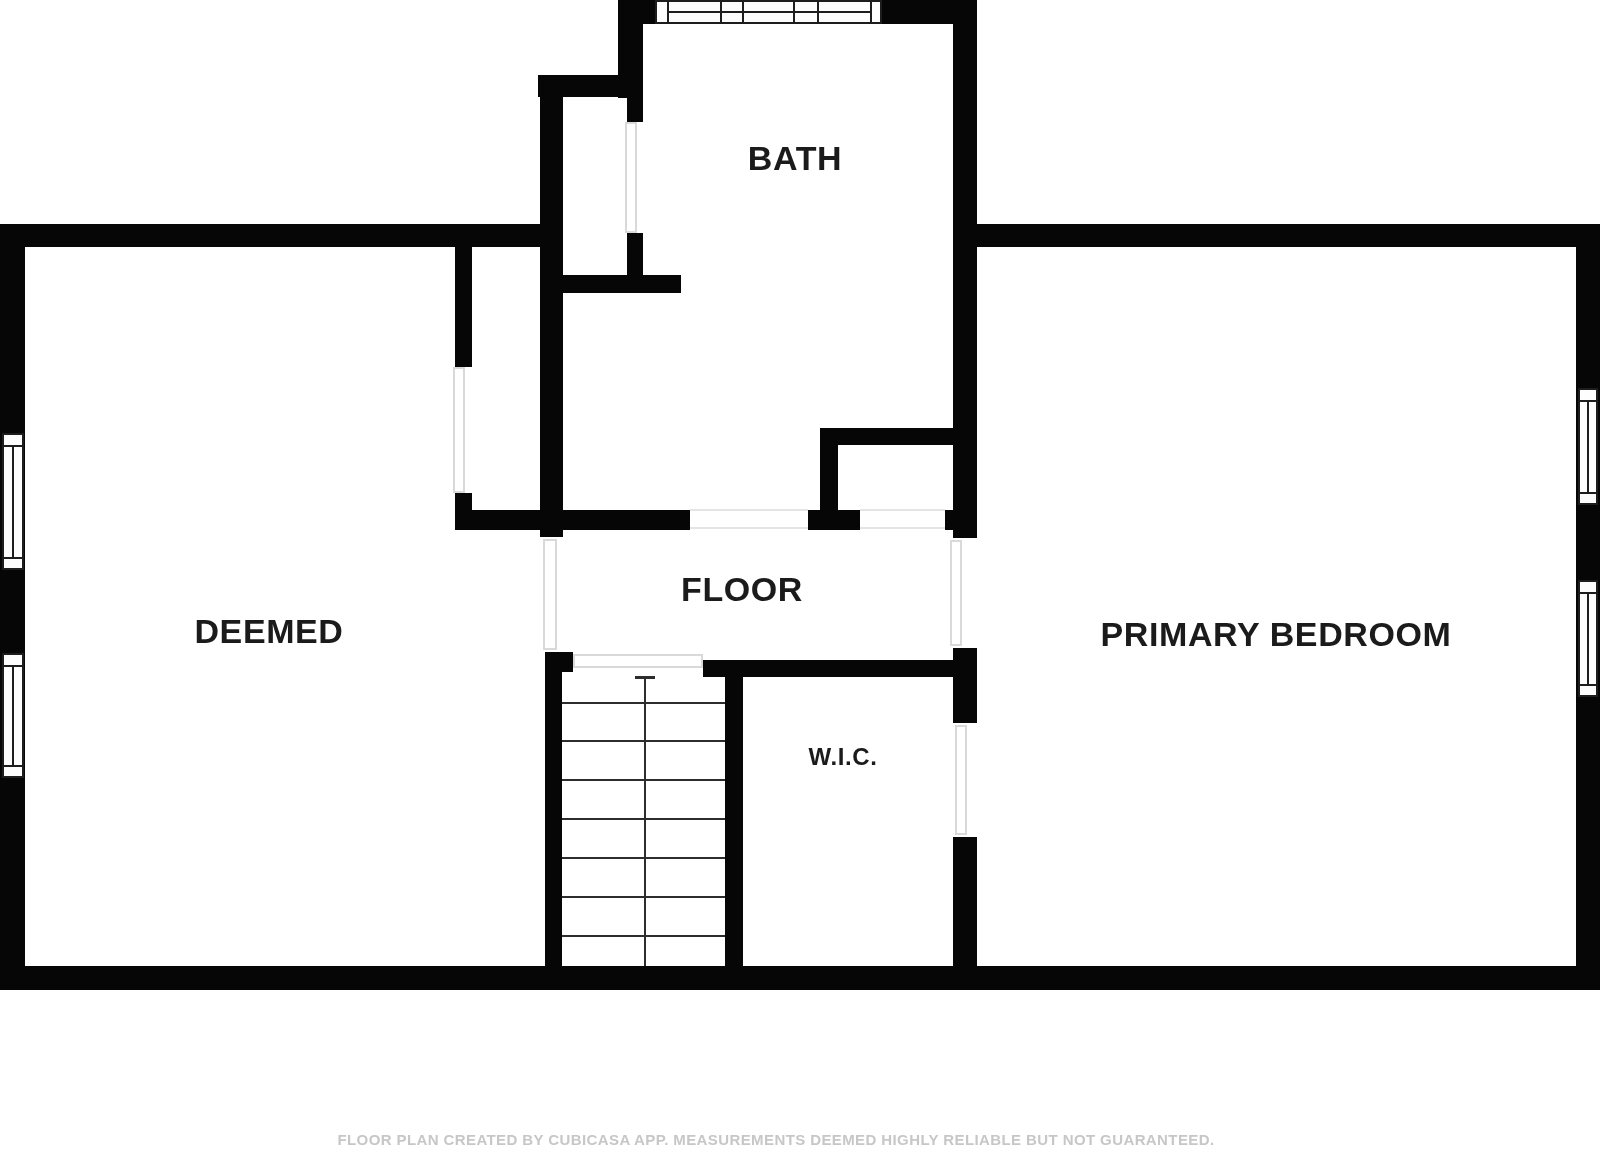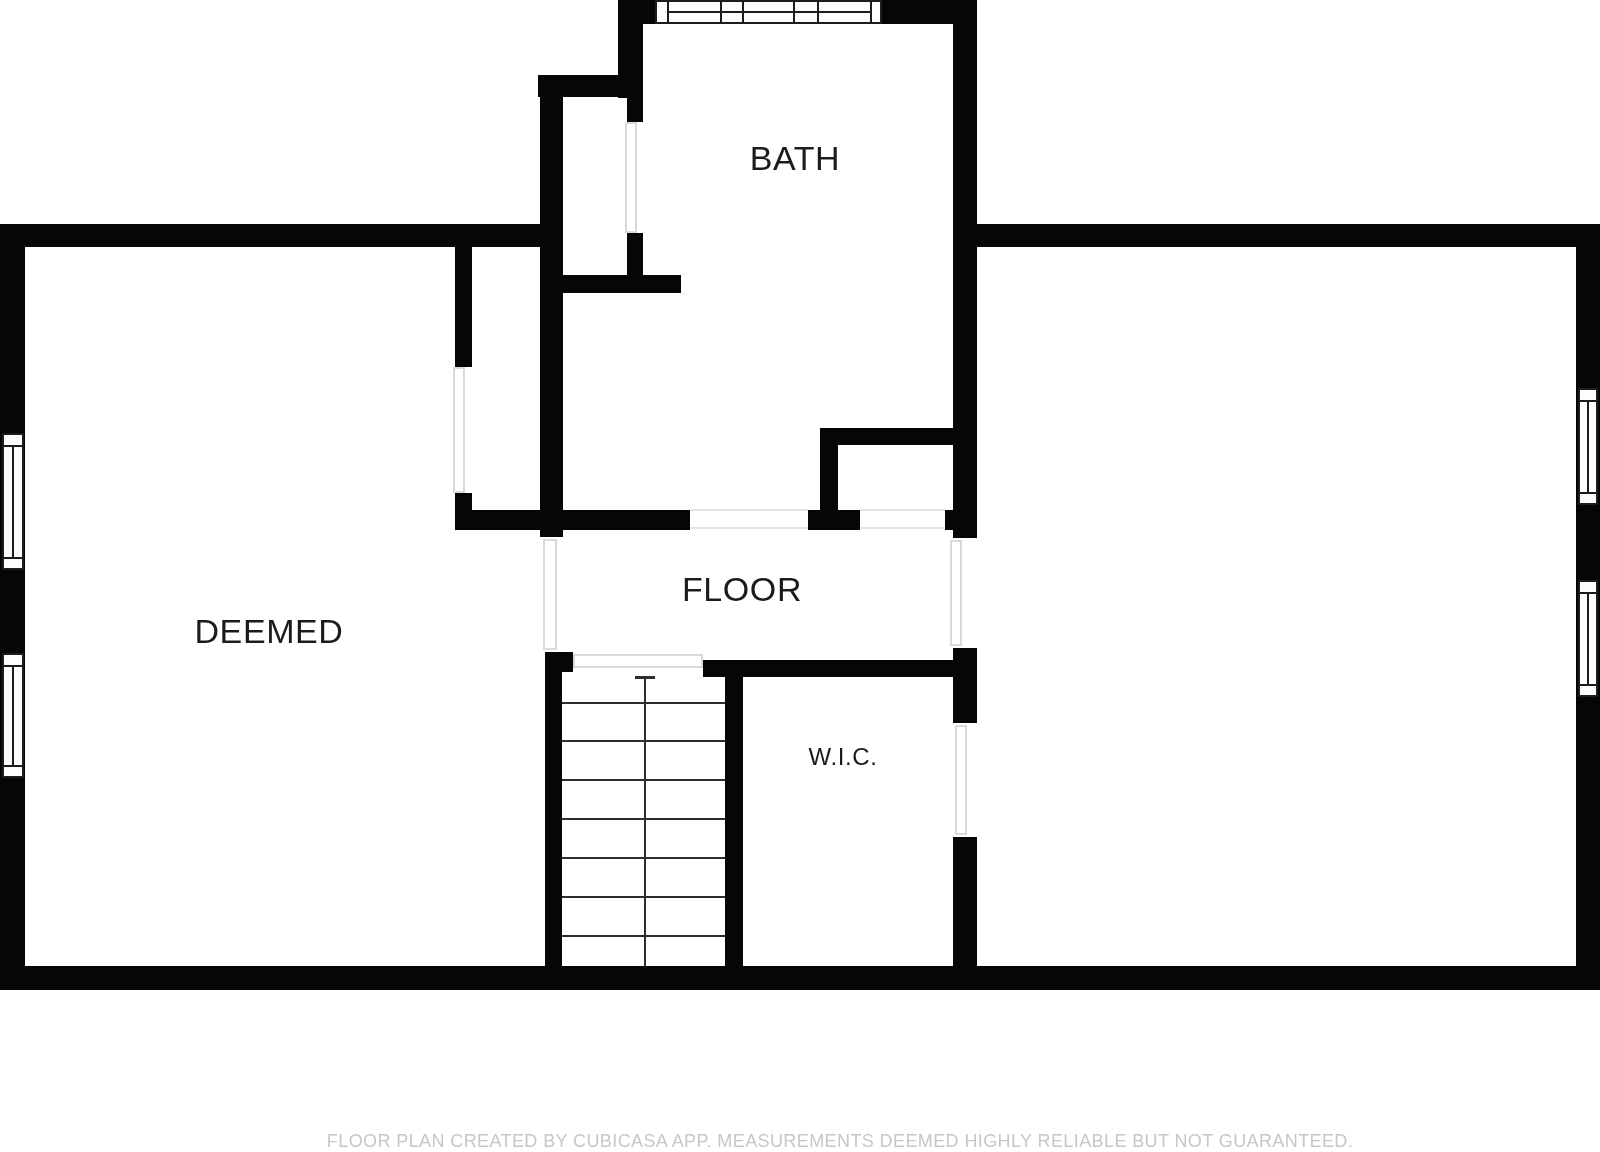--- a/index.html
+++ b/index.html
@@ -5,24 +5,24 @@
   html,body{margin:0;padding:0;background:#ffffff;}
   #canvas{position:relative;width:1600px;height:1152px;background:#ffffff;overflow:hidden;
           font-family:"Liberation Sans",sans-serif;}
   #plan-geometry{position:absolute;left:0;top:0;width:100%;height:100%;}
   .wall{position:absolute;background:#060606;}
   .opening{position:absolute;background:#ffffff;border:2px solid #d9d9d9;box-sizing:border-box;}
   .thinline{position:absolute;background:#e4e4e4;}
   .window{position:absolute;background:#fdfdfd;border:2px solid #1d1d1d;box-sizing:border-box;}
   .wline{position:absolute;background:#1d1d1d;}
   .stair-line{position:absolute;background:#2d2d2d;}
-  .room-label{position:absolute;transform:translate(-50%,-50%);font-size:34px;font-weight:400;
+  .room-label{position:absolute;transform:translate(-50%,-50%);font-size:34px;font-weight:700;
               letter-spacing:.6px;color:#1b1b1b;white-space:nowrap;}
-  #footer{position:absolute;left:840px;top:1131px;transform:translateX(-50%);font-size:18px;
-          font-weight:400;color:#c7c7c7;letter-spacing:.4px;white-space:nowrap;}
+  #footer{position:absolute;left:776px;top:1131px;transform:translateX(-50%);font-size:15px;
+          font-weight:700;color:#c7c7c7;letter-spacing:.4px;white-space:nowrap;}
 </style>
 </head>
 <body>
 
 <div id="canvas">
   <div id="plan-geometry">
       <div class="wall" style="left: 0px; top: 224px; width: 25px; height: 764px;"></div>
       <div class="wall" style="left: 0px; top: 966px; width: 1600px; height: 24px;"></div>
       <div class="wall" style="left: 1576px; top: 224px; width: 24px; height: 766px;"></div>
       <div class="wall" style="left: 0px; top: 224px; width: 557px; height: 23px;"></div>
@@ -93,17 +93,18 @@
       <div class="stair-line" style="left: 644px; top: 677px; width: 2px; height: 289px;"></div>
       <div class="stair-line" style="left: 635px; top: 676px; width: 20px; height: 3px;"></div>
     </div>
 
   <div class="room-label" style="left:795px;top:158px">BATH</div>
 
   <div class="room-label" style="left:269px;top:631px">DEEMED</div>
 
   <div class="room-label" style="left:742px;top:589px">FLOOR</div>
 
+  <div class="room-label" style="left:1276px;top:634px">PRIMARY BEDROOM</div>
 
   <div class="room-label" style="left:843px;top:757px;font-size:24px">W.I.C.</div>
 
   <div id="footer">FLOOR PLAN CREATED BY CUBICASA APP. MEASUREMENTS DEEMED HIGHLY RELIABLE BUT NOT GUARANTEED.</div>
 </div>
 
 </body></html>

